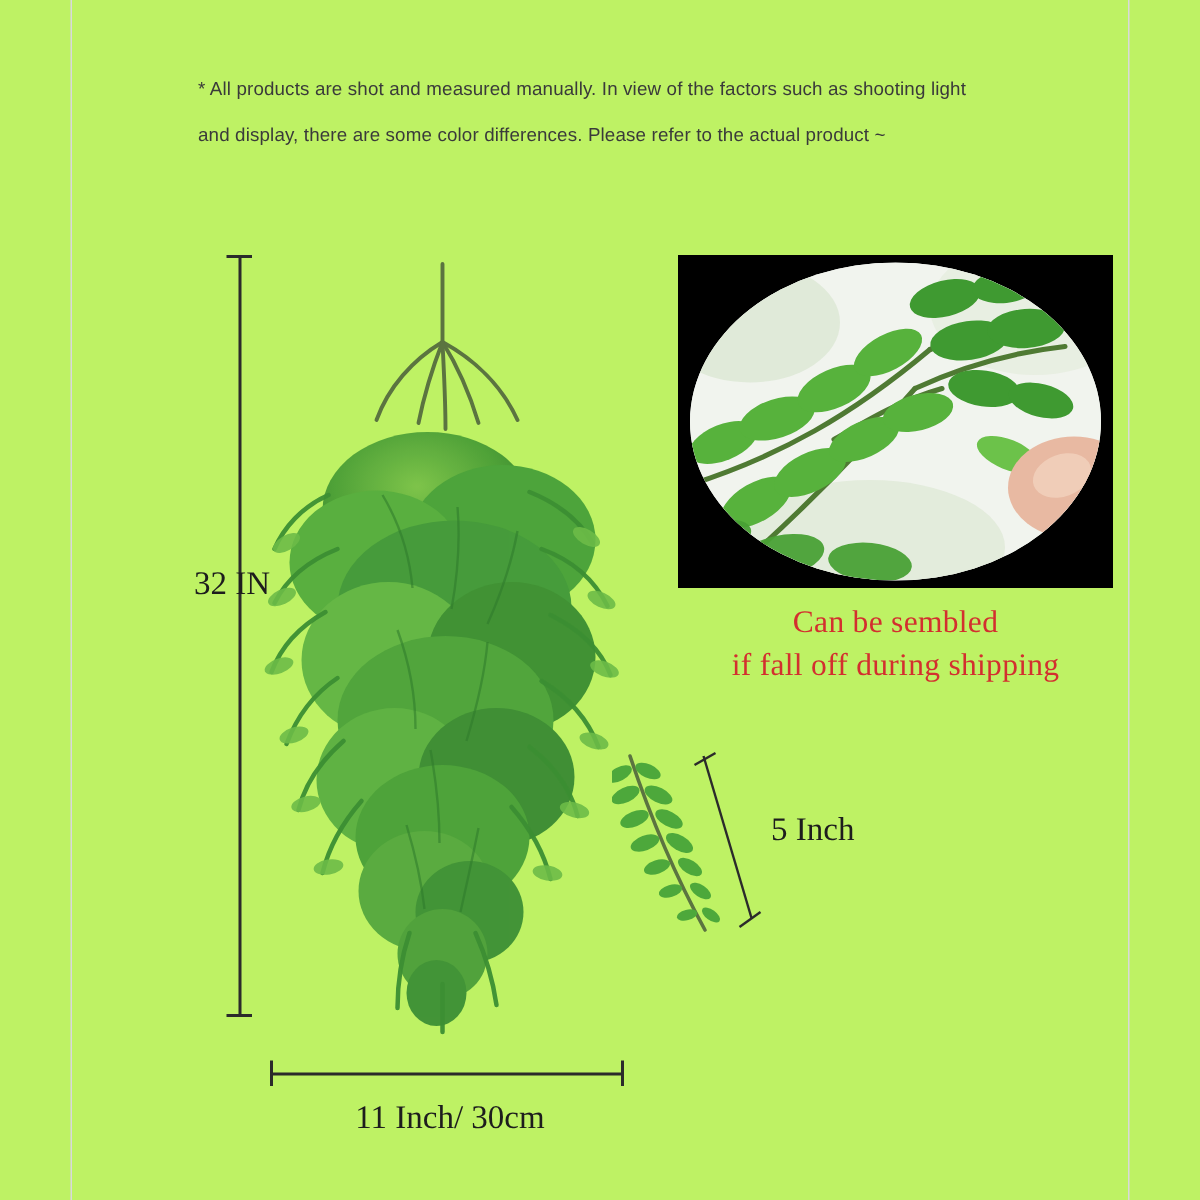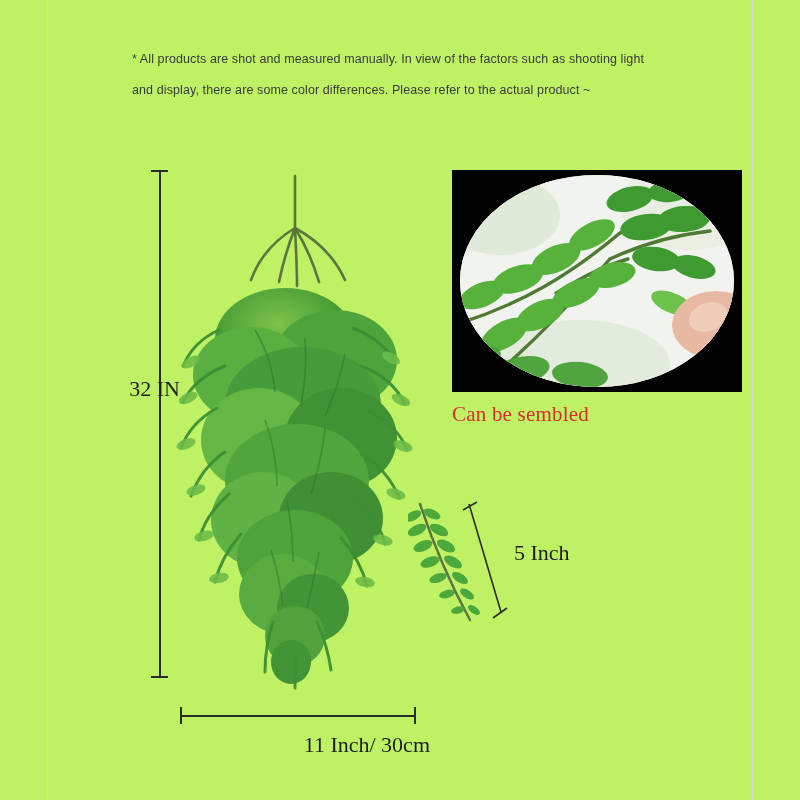--- a/index.html
+++ b/index.html
@@ -113,21 +113,21 @@
     height: 17px;
     background: #2b2b2b;
   }
   .h-dim .cap.l { left: 0; }
   .h-dim .cap.r { left: 234px; }
   .h-label {
     position: absolute;
     left: 170px;
     top: 732px;
     width: 260px;
-    text-align: right;
+    text-align: center;
     color: #1d1d1d;
     font-size: 22px;
     font-family: "Liberation Serif", serif;
   }
 
   
   .leaf-sprig {
     position: absolute;
     left: 408px;
     top: 500px;
@@ -173,20 +173,21 @@
 
   .inset-caption {
     position: absolute;
     left: 452px;
     top: 400px;
     width: 290px;
     color: #d32f2f;
     font-size: 21px;
     line-height: 29px;
     font-family: "Liberation Serif", serif;
+    text-align: center;
     letter-spacing: 0.2px;
   }
   .inset-caption .l1 { display: block; }
   .inset-caption .l2 { display: block; }
 </style>
 </head>
 <body>
 
 <div class="page">
 
@@ -373,15 +374,16 @@
           <ellipse cx="60" cy="196" rx="30" ry="14" transform="rotate(-12 60 196)"></ellipse>
           <ellipse cx="120" cy="200" rx="28" ry="13" transform="rotate(6 120 200)"></ellipse>
           <ellipse cx="16" cy="186" rx="26" ry="12" transform="rotate(-20 16 186)"></ellipse>
         </g>
       </svg>
     </div>
   </div>
 
   <div class="inset-caption">
     <span class="l1">Can be sembled</span>
+    <span class="l2">if fall off during shipping</span>
   </div>
 
 </div>
 
 </body></html>

